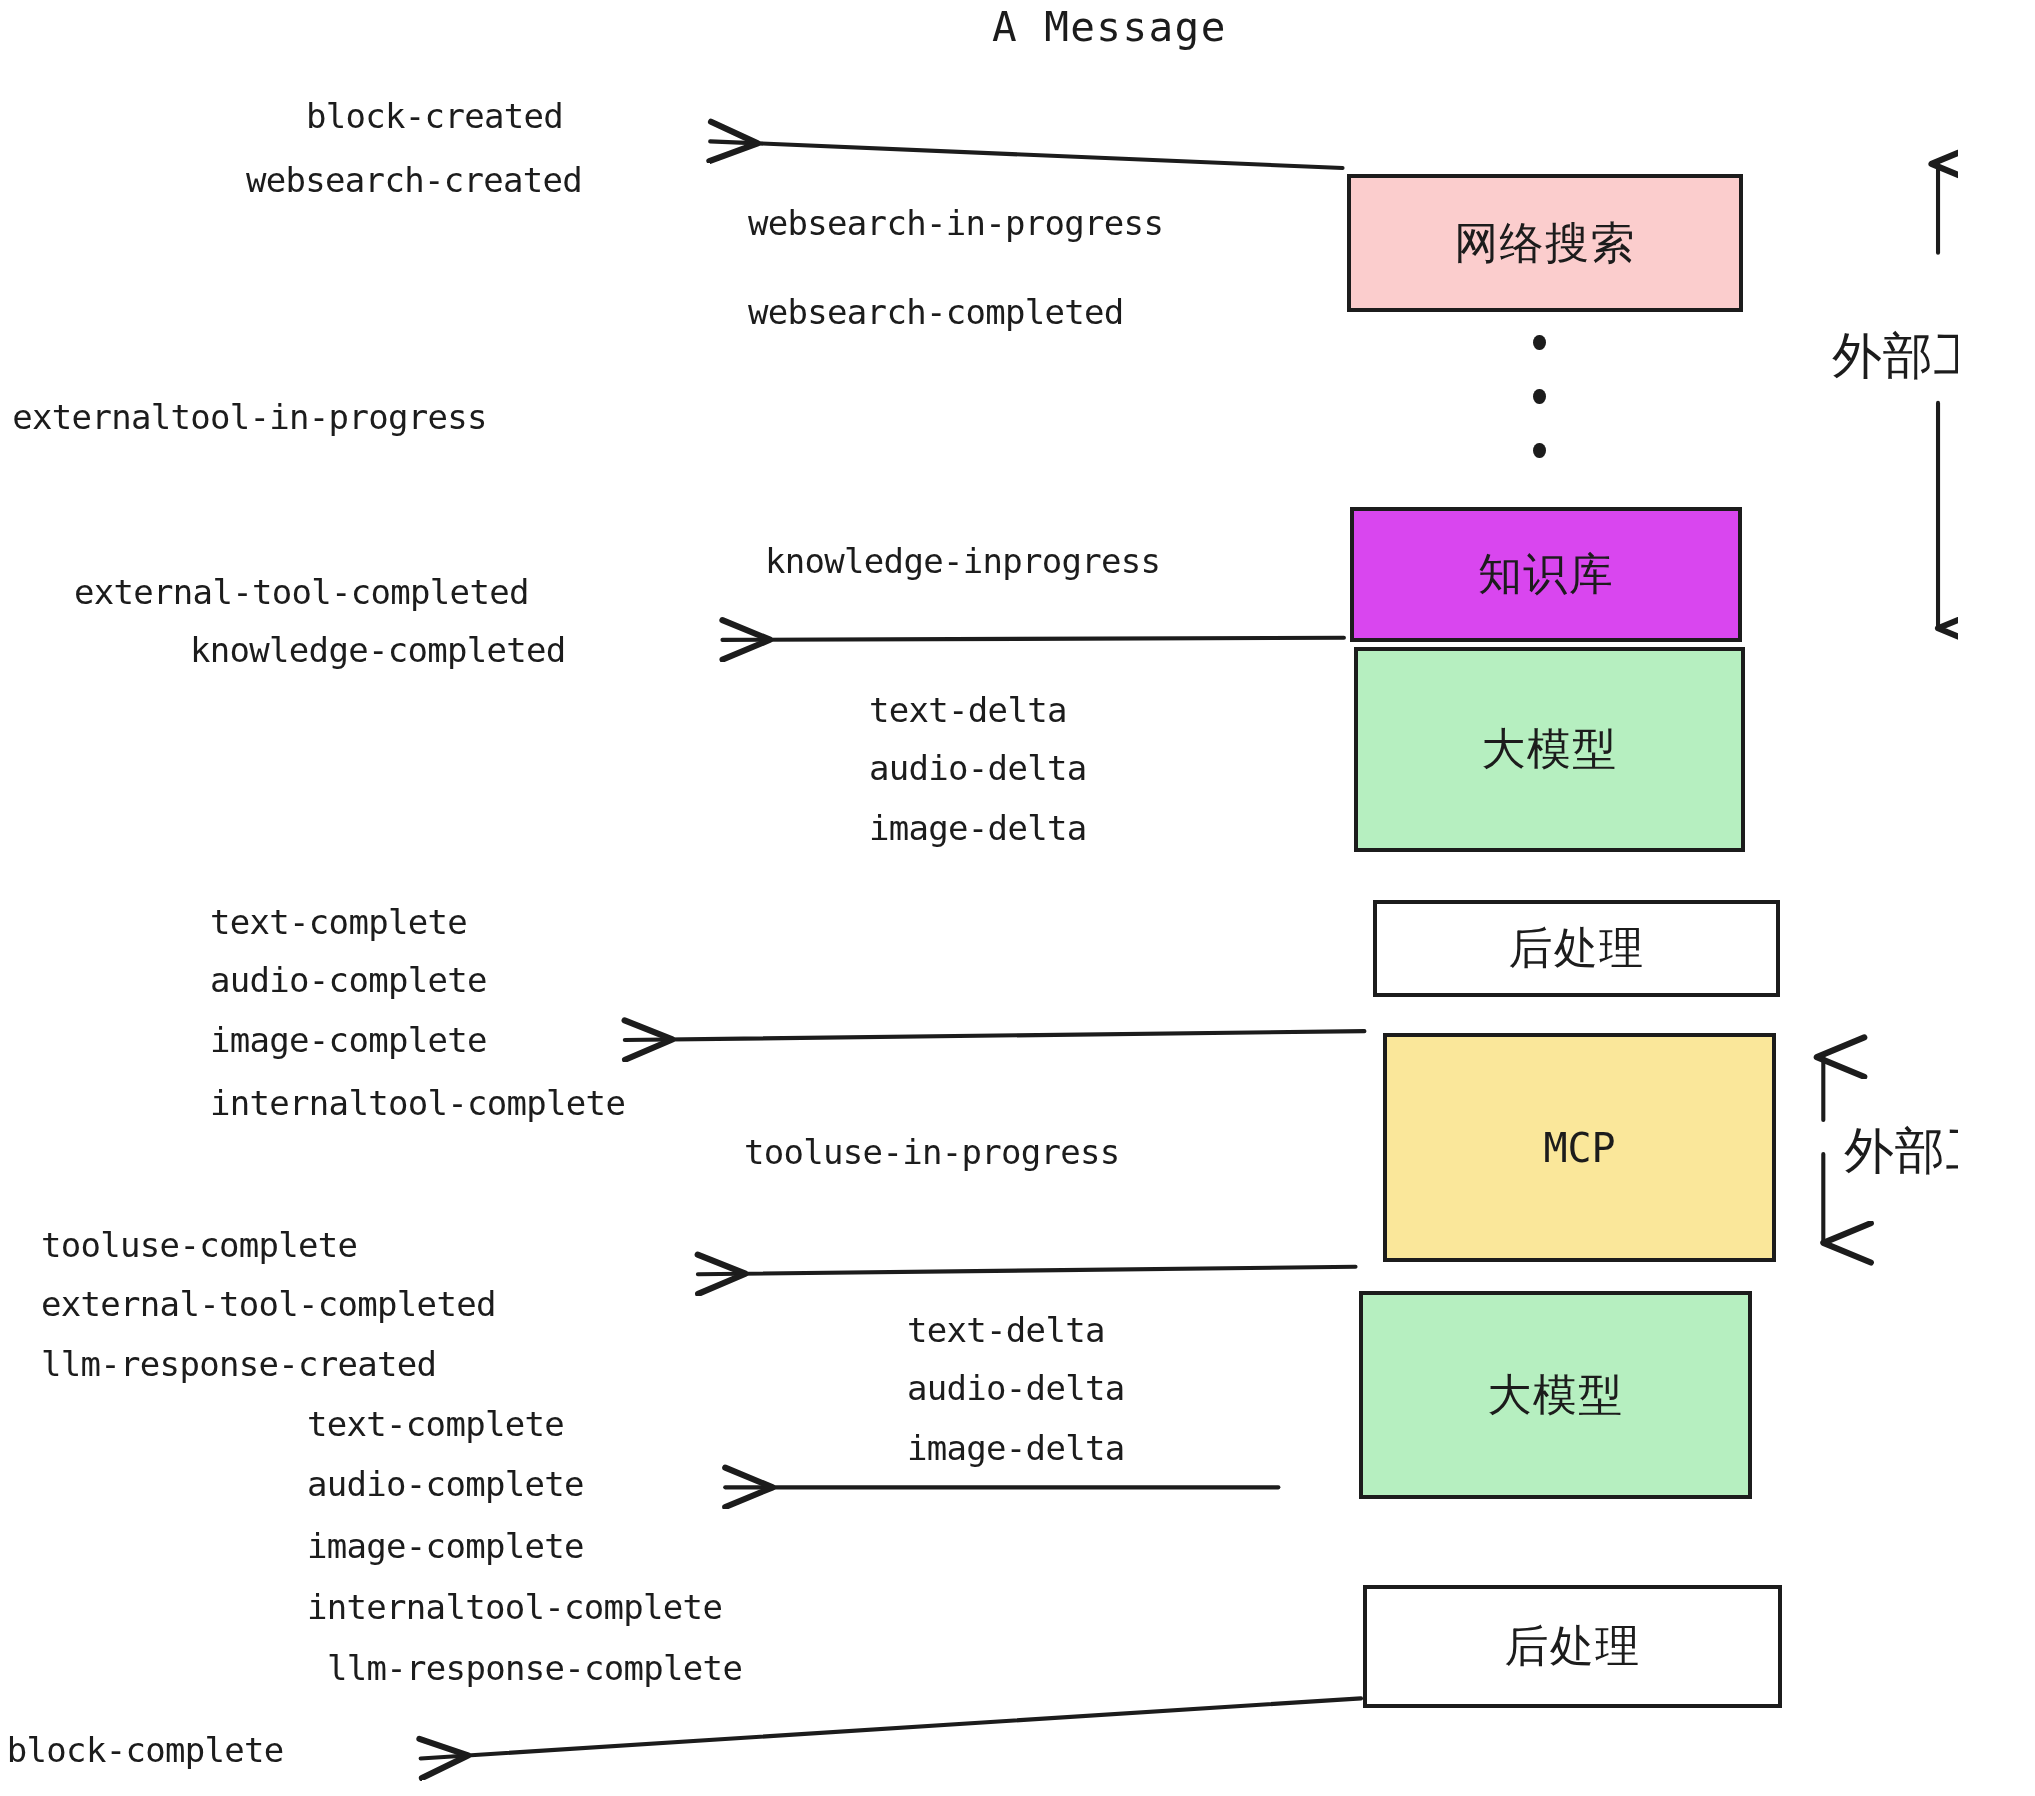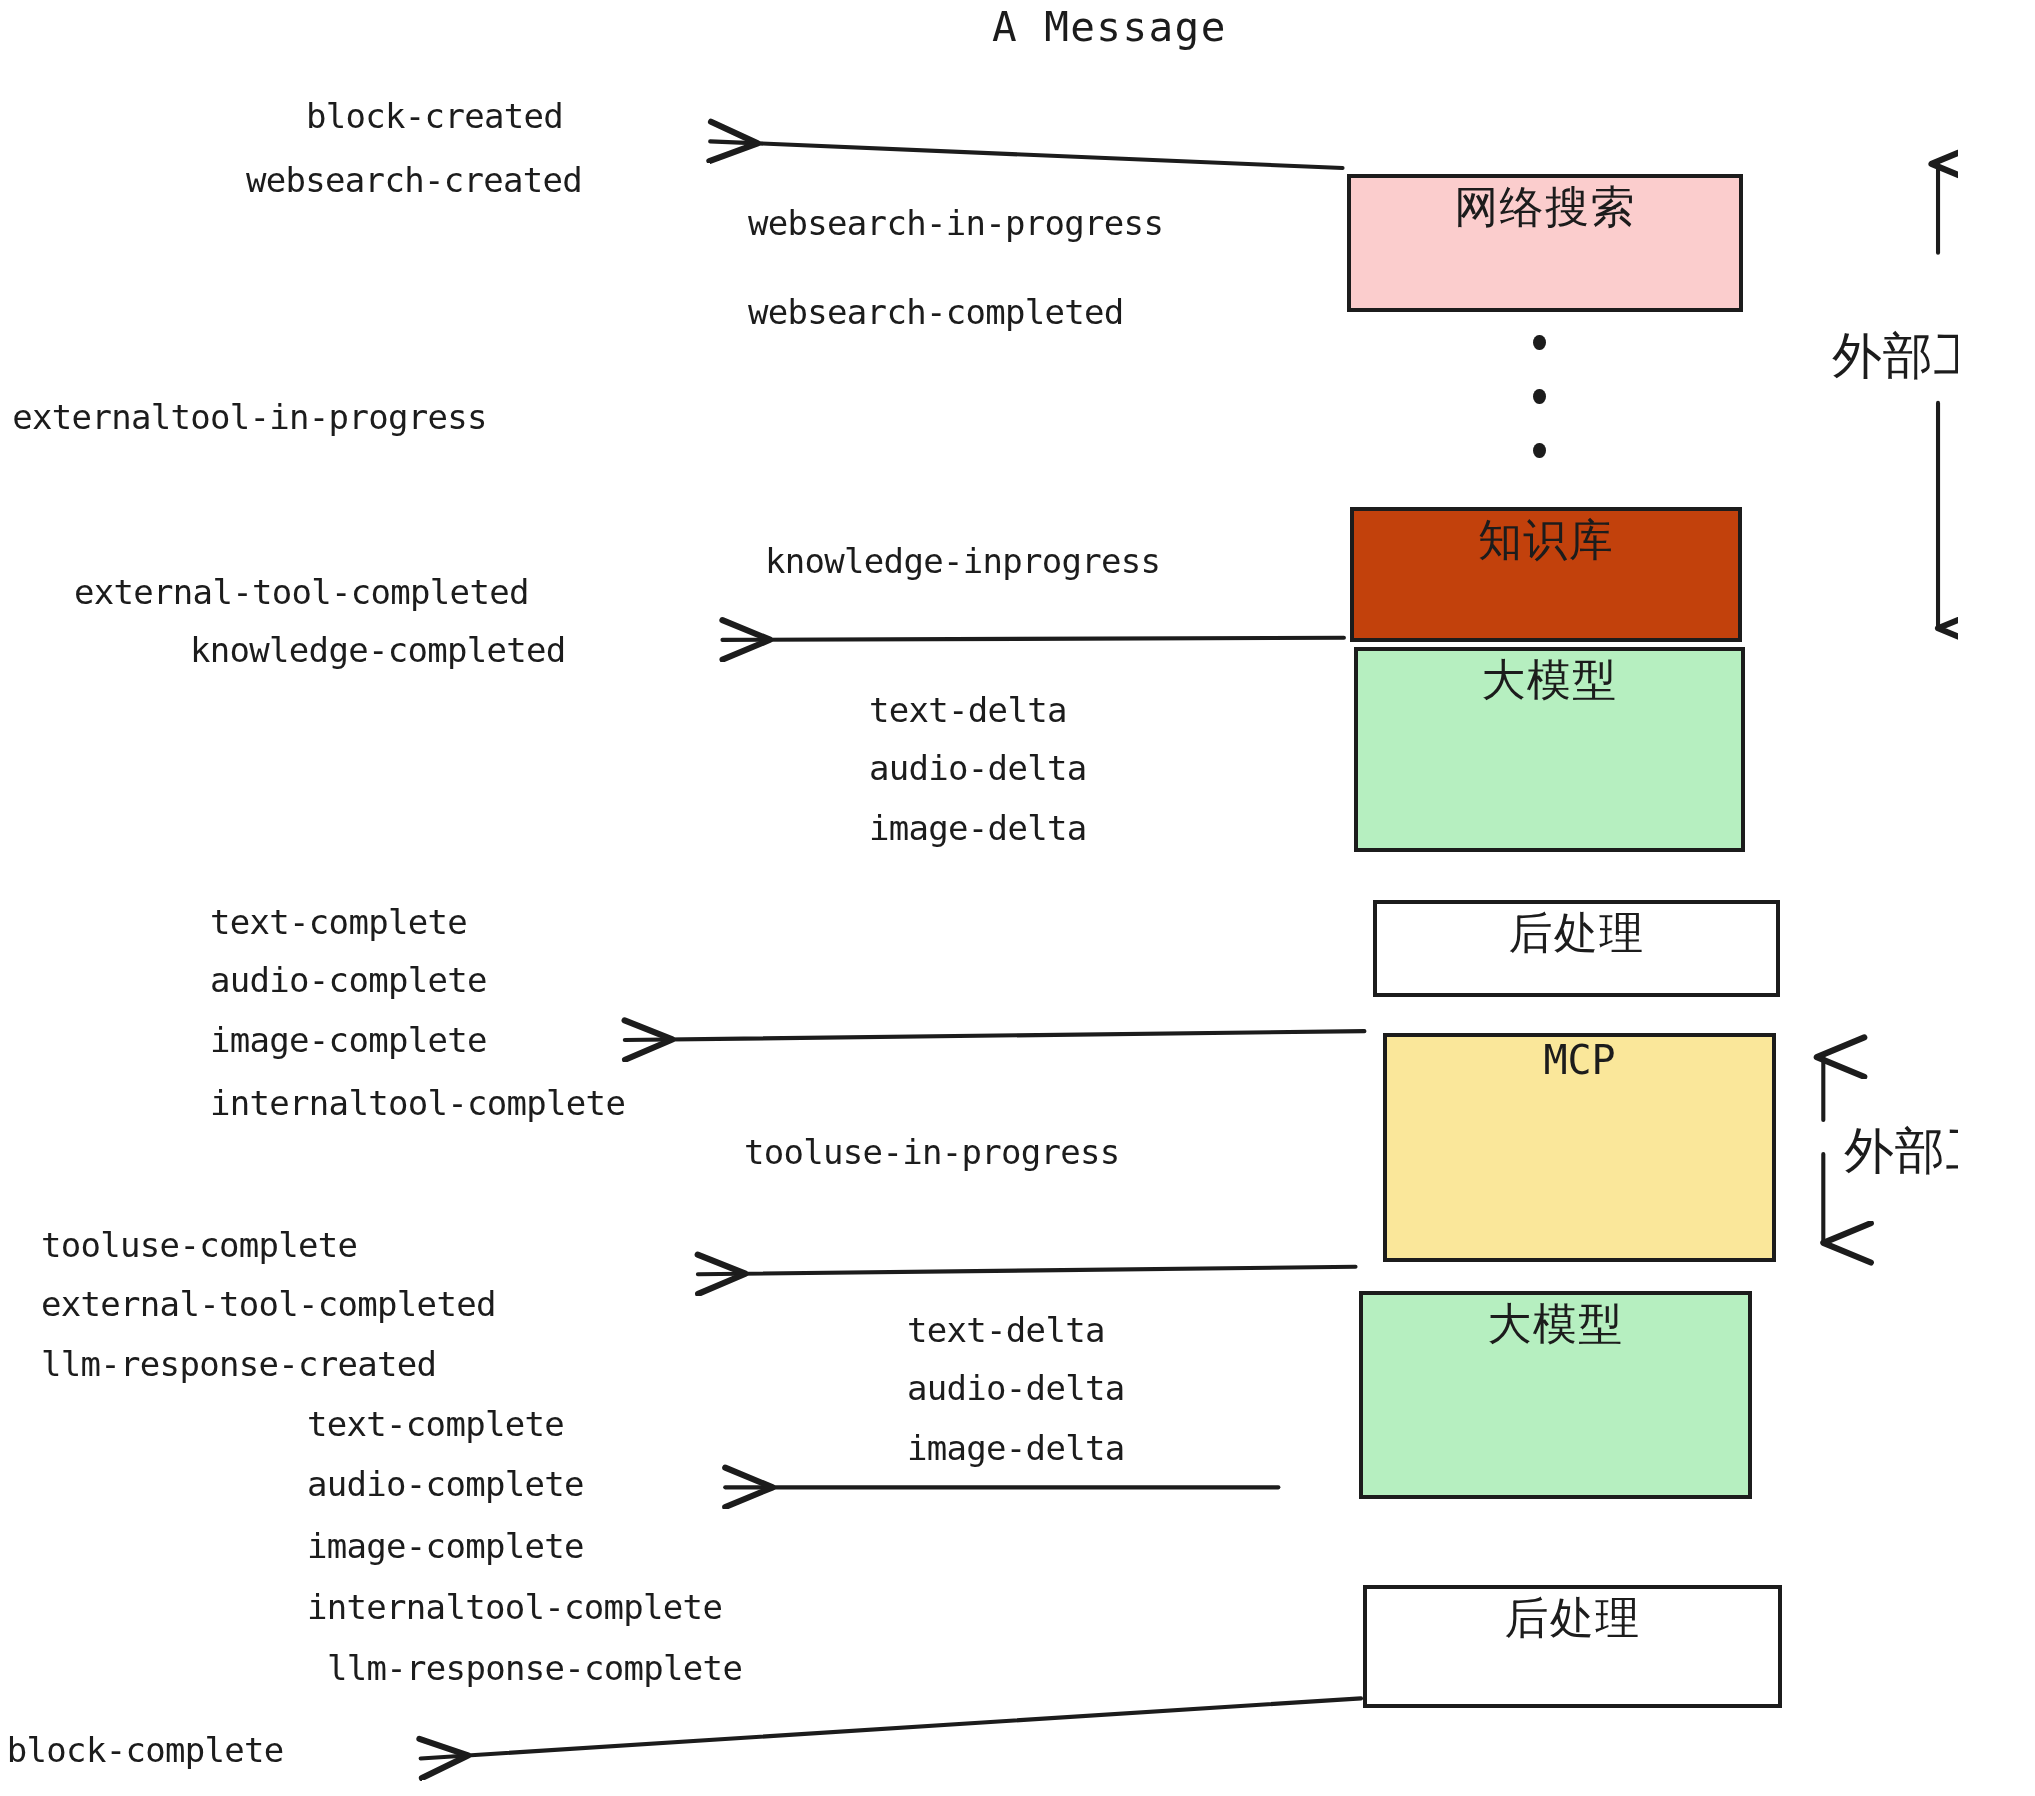--- a/index.html
+++ b/index.html
@@ -28,20 +28,21 @@
     font-size:41px;
     letter-spacing:1.4px;
     color:#1c1c1c;
     line-height:1;
   }
   .box{
     position:absolute;
     border:4.1px solid #1c1c1c;
     box-sizing:border-box;
     display:flex;
+    align-items:center;
     justify-content:center;
     font-family:"DejaVu Sans","Liberation Sans",sans-serif;
     font-size:44px;
     color:#1c1c1c;
     letter-spacing:1.4px;
   }
   .box.mono{
     font-family:"DejaVu Sans Mono","Liberation Mono",monospace;
     font-size:40px;
     letter-spacing:0;
@@ -117,21 +118,21 @@
   <div class="box" style="left:1347px;top:174px;width:396px;height:138px;background:#fbcdcd;">
     <span>网络搜索</span>
   </div>
 
   <div class="dots" style="left:1532px;top:335px;width:15px;height:123px;">
     <i></i>
     <i></i>
     <i></i>
   </div>
 
-  <div class="box" style="left:1350px;top:507px;width:392px;height:135px;background:#c2410c;">
+  <div class="box" style="left:1350px;top:507px;width:392px;height:135px;background:#d946ef;">
     <span>知识库</span>
   </div>
 
   <div class="box" style="left:1354px;top:647px;width:391px;height:205px;background:#b6efc0;">
     <span>大模型</span>
   </div>
 
   <div class="box" style="left:1373px;top:900px;width:407px;height:97px;background:#ffffff;">
     <span>后处理</span>
   </div>

